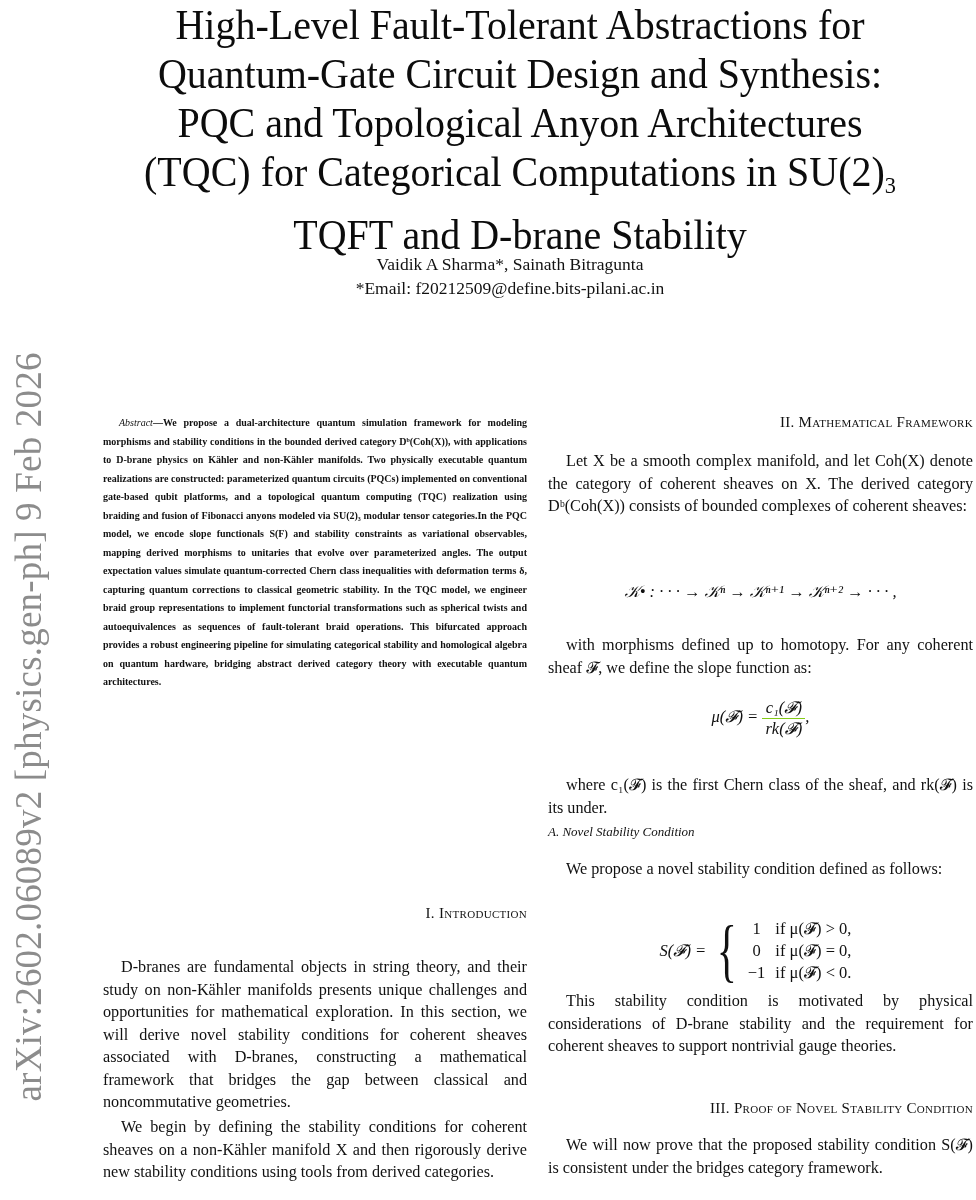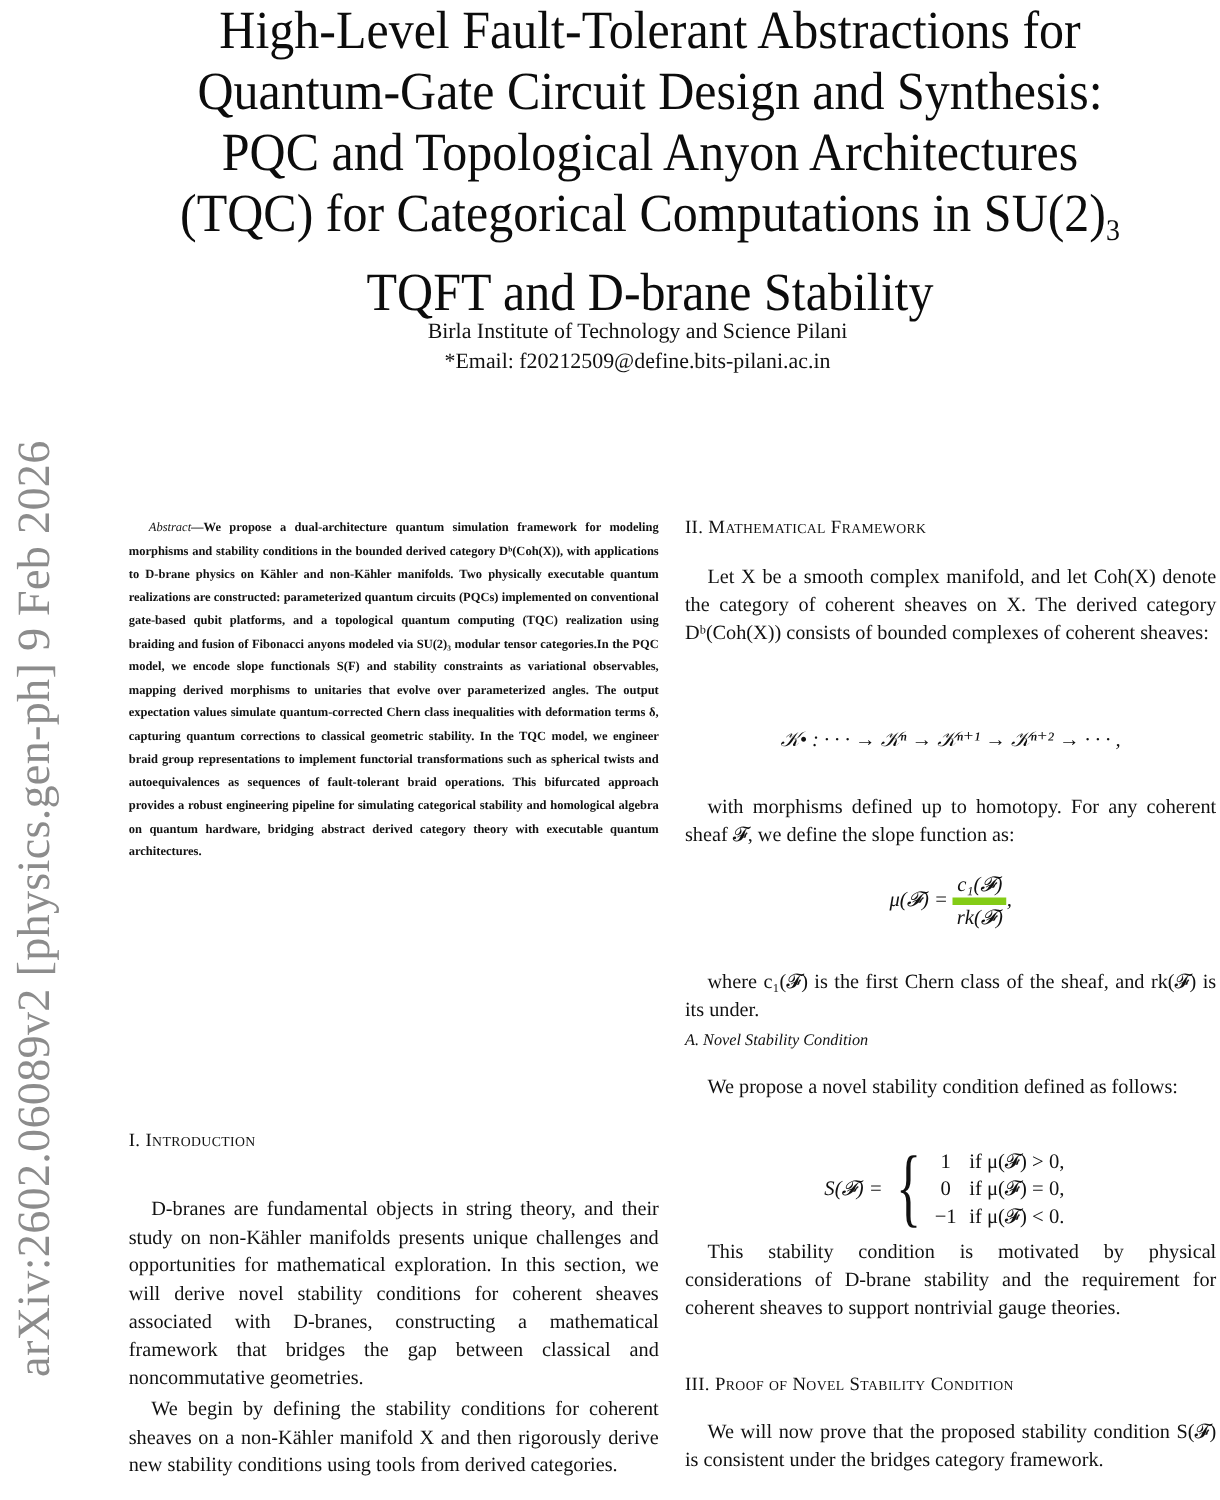--- a/index.html
+++ b/index.html
@@ -10,26 +10,26 @@
        transform:rotate(-90deg);transform-origin:center;white-space:nowrap;
        font-size:37px;color:#8c8c8c;text-align:left;letter-spacing:0.2px;}
   .title{position:absolute;left:100px;top:0;width:840px;text-align:center;
        font-size:43px;line-height:49px;color:#0c0c0c;transform:scaleX(0.93);transform-origin:center top;}
   .title sub{font-size:24px;vertical-align:-7px;}
   .authors{position:absolute;left:250px;top:252px;width:520px;text-align:center;
        font-size:17.5px;line-height:24px;}
   .abstract{position:absolute;top:414px;left:103px;width:424px;font-weight:bold;
        font-size:10px;line-height:18.5px;text-align:justify;text-indent:16px;}
   .abstract .lead{font-style:italic;font-weight:normal;}
-  .sec-head{position:absolute;text-align:left;font-size:15px;letter-spacing:0.3px;font-variant:small-caps;}
+  .sec-head{position:absolute;text-align:right;font-size:15px;letter-spacing:0.3px;font-variant:small-caps;}
   .para{position:absolute;font-size:16.2px;line-height:22.5px;text-align:justify;text-indent:18px;}
   .eq{position:absolute;text-align:center;font-size:16.5px;font-style:italic;}
   .frac{display:inline-block;vertical-align:middle;text-align:center;font-style:italic;}
   .frac span{display:block;padding:0 3px;}
-  .frac .num{border-bottom:6px solid #84cc16;}
+  .frac .num{border-bottom:1px solid #84cc16;}
   .cases{display:inline-flex;align-items:center;font-style:normal;}
   .brace{font-size:70px;line-height:60px;font-weight:100;transform:scaleX(0.6);margin:0 4px;}
   .cases table{border-collapse:collapse;font-size:16.5px;}
   .cases td{padding:0 10px 0 0;line-height:22px;}
   .subsec{position:absolute;font-style:italic;font-size:13px;}
 </style>
 </head>
 <body>
 
 <div class="sidebar-stamp">
@@ -38,21 +38,21 @@
 
 <div class="title">
   <div>High-Level Fault-Tolerant Abstractions for</div>
   <div>Quantum-Gate Circuit Design and Synthesis:</div>
   <div>PQC and Topological Anyon Architectures</div>
   <div><span>(TQC) for Categorical Computations in SU(2)</span><sub>3</sub></div>
   <div>TQFT and D-brane Stability</div>
 </div>
 
 <div class="authors">
-  <div>Birla Institute of Technology and Science Pilani</div>
+  <div>Vaidik A Sharma*, Sainath Bitragunta</div>
   <div>*Email: f20212509@define.bits-pilani.ac.in</div>
 </div>
 
 <div class="abstract">
   <span class="lead">Abstract</span><span>—We propose a dual-architecture quantum simulation framework for modeling morphisms and stability conditions in the bounded derived category Dᵇ(Coh(X)), with applications to D-brane physics on Kähler and non-Kähler manifolds. Two physically executable quantum realizations are constructed: parameterized quantum circuits (PQCs) implemented on conventional gate-based qubit platforms, and a topological quantum computing (TQC) realization using braiding and fusion of Fibonacci anyons modeled via SU(2)₃ modular tensor categories.In the PQC model, we encode slope functionals S(F) and stability constraints as variational observables, mapping derived morphisms to unitaries that evolve over parameterized angles. The output expectation values simulate quantum-corrected Chern class inequalities with deformation terms δ, capturing quantum corrections to classical geometric stability. In the TQC model, we engineer braid group representations to implement functorial transformations such as spherical twists and autoequivalences as sequences of fault-tolerant braid operations. This bifurcated approach provides a robust engineering pipeline for simulating categorical stability and homological algebra on quantum hardware, bridging abstract derived category theory with executable quantum architectures.</span>
 </div>
 
 <div class="sec-head" style="left:103px;top:905px;width:424px;">I. Introduction</div>
 <div class="para" style="left:103px;top:956px;width:424px;">D-branes are fundamental objects in string theory, and their study on non-Kähler manifolds presents unique challenges and opportunities for mathematical exploration. In this section, we will derive novel stability conditions for coherent sheaves associated with D-branes, constructing a mathematical framework that bridges the gap between classical and noncommutative geometries.</div>
 <div class="para" style="left:103px;top:1116px;width:424px;">We begin by defining the stability conditions for coherent sheaves on a non-Kähler manifold X and then rigorously derive new stability conditions using tools from derived categories.</div>

